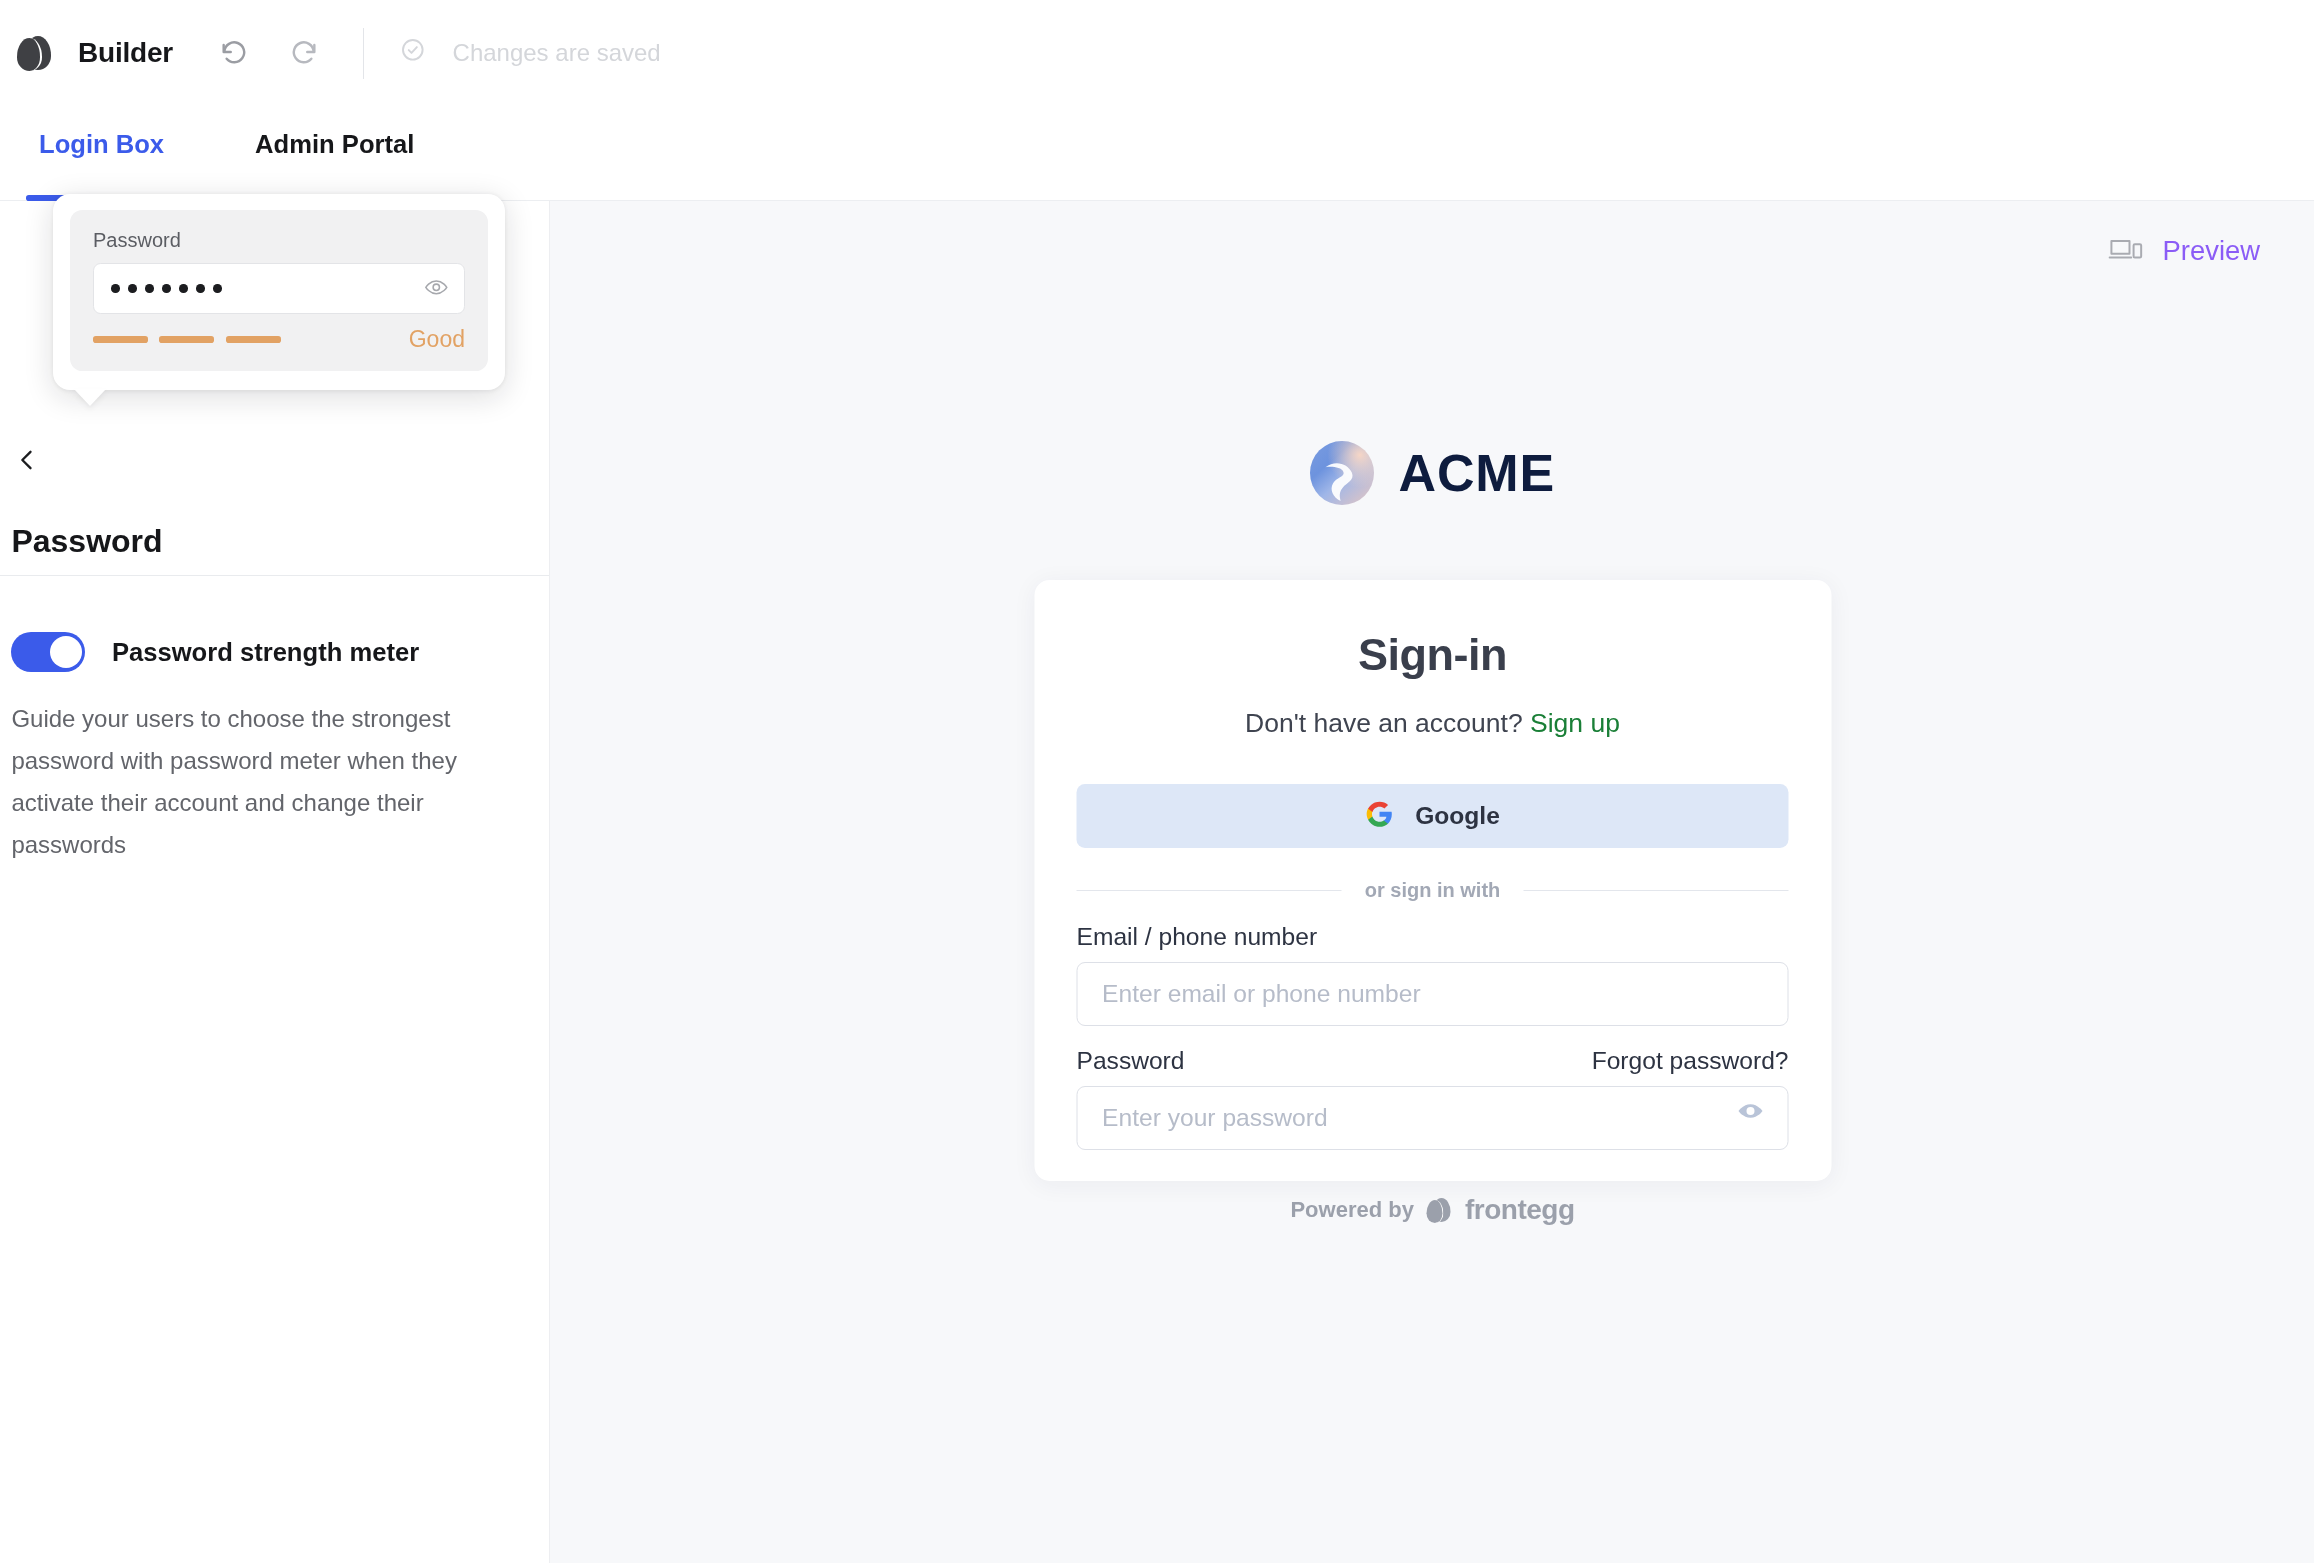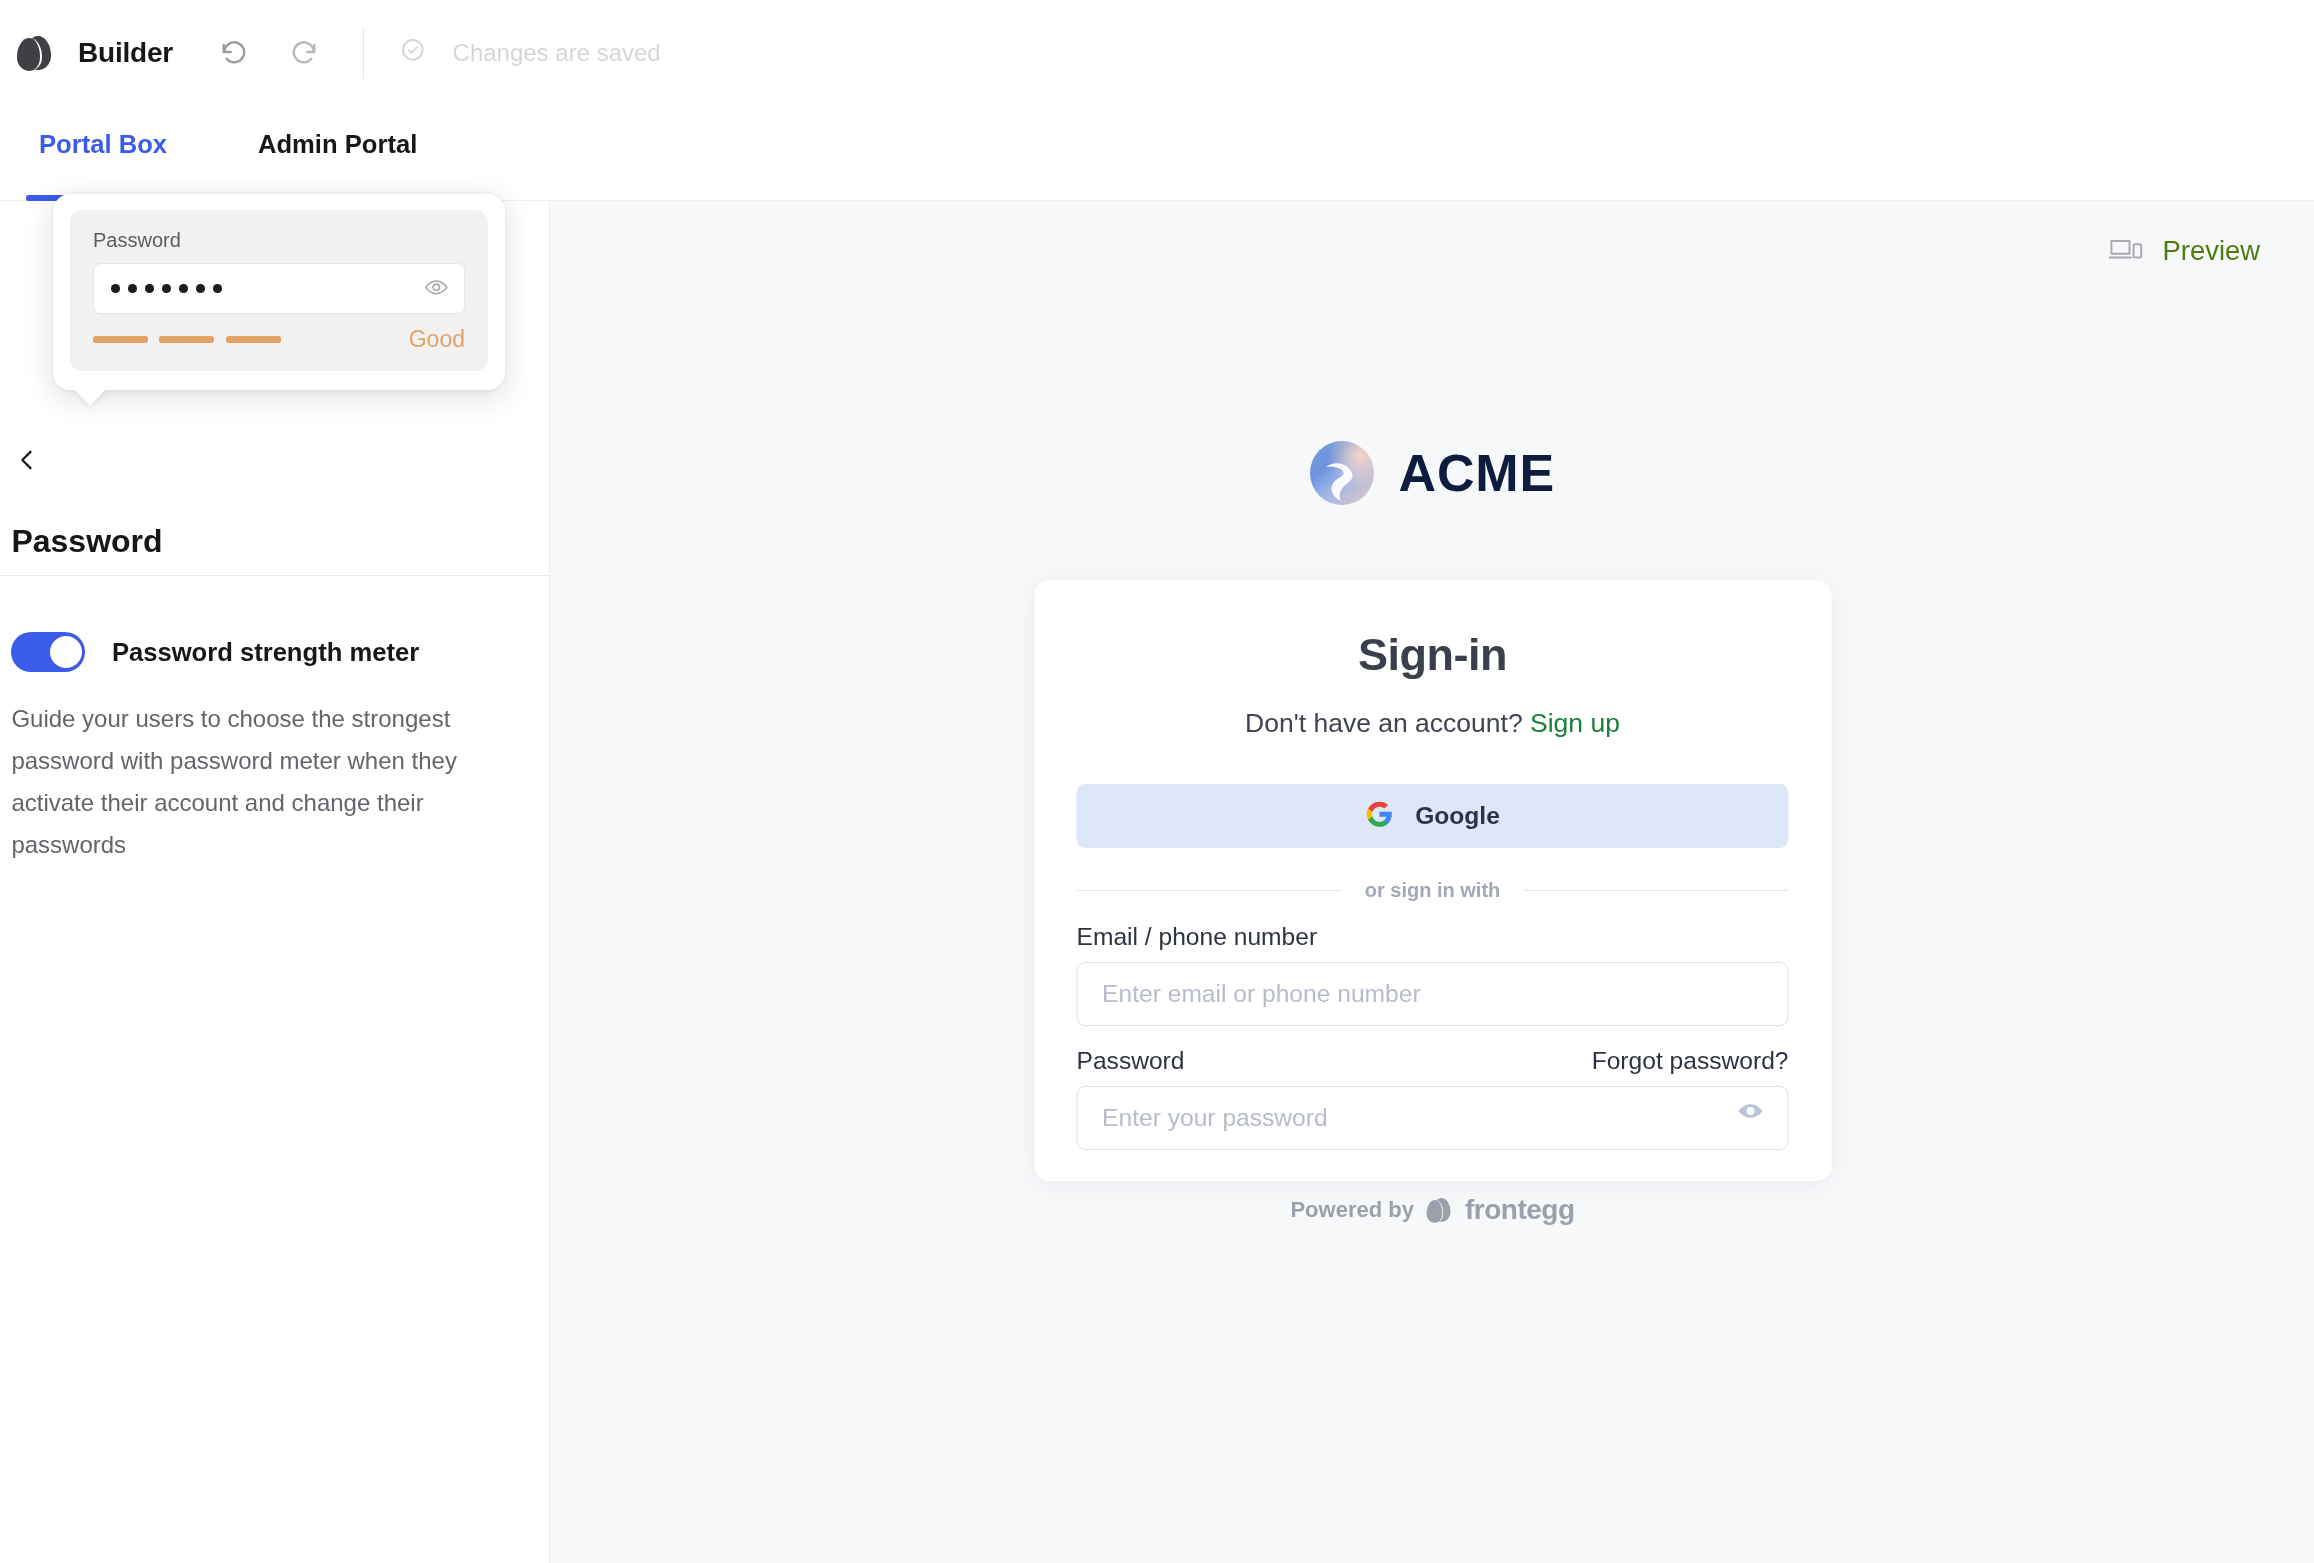--- a/index.html
+++ b/index.html
@@ -137,21 +137,21 @@
 
   
   .preview-panel {
     flex: 1; height: 1363px; background: #f7f8fa;
     border-left: 0.9px solid #edeef1; position: relative;
   }
   .preview-btn {
     position: absolute; right: 55px; top: 34px;
     display: flex; align-items: center; gap: 19px; cursor: pointer;
   }
-  .preview-btn-label { font-size: 27.4px; color: #4d7c0f; }
+  .preview-btn-label { font-size: 27.4px; color: #8b5cf6; }
 
   .brand-block {
     position: absolute; left: 0; right: 0; top: 240px;
     display: flex; align-items: center; justify-content: center; gap: 24.6px;
   }
   .acme-mark {
     width: 64px; height: 64px; border-radius: 50%;
     background:
       radial-gradient(circle at 78% 22%, #f6d6c6 0%, rgba(246,214,198,0) 46%),
       linear-gradient(138deg, #7a9ce0 0%, #6d93de 32%, #9fb6e8 55%, #e8c7c0 100%);
@@ -271,21 +271,21 @@
         <circle cx="12" cy="12" r="9.2"></circle>
           <path d="M8.2 12.3l2.6 2.6 5-5.4"></path>
       </svg>
     </span>
     <span>Changes are saved</span>
   </div>
 </div>
 
 <div class="tabbar">
   <div class="tab t1 active">
-    <span>Portal Box</span>
+    <span>Login Box</span>
   </div>
   <div class="tab t2">
     <span>Admin Portal</span>
   </div>
 </div>
 
 <div class="body-wrap">
 
   <div class="sidebar">
 

